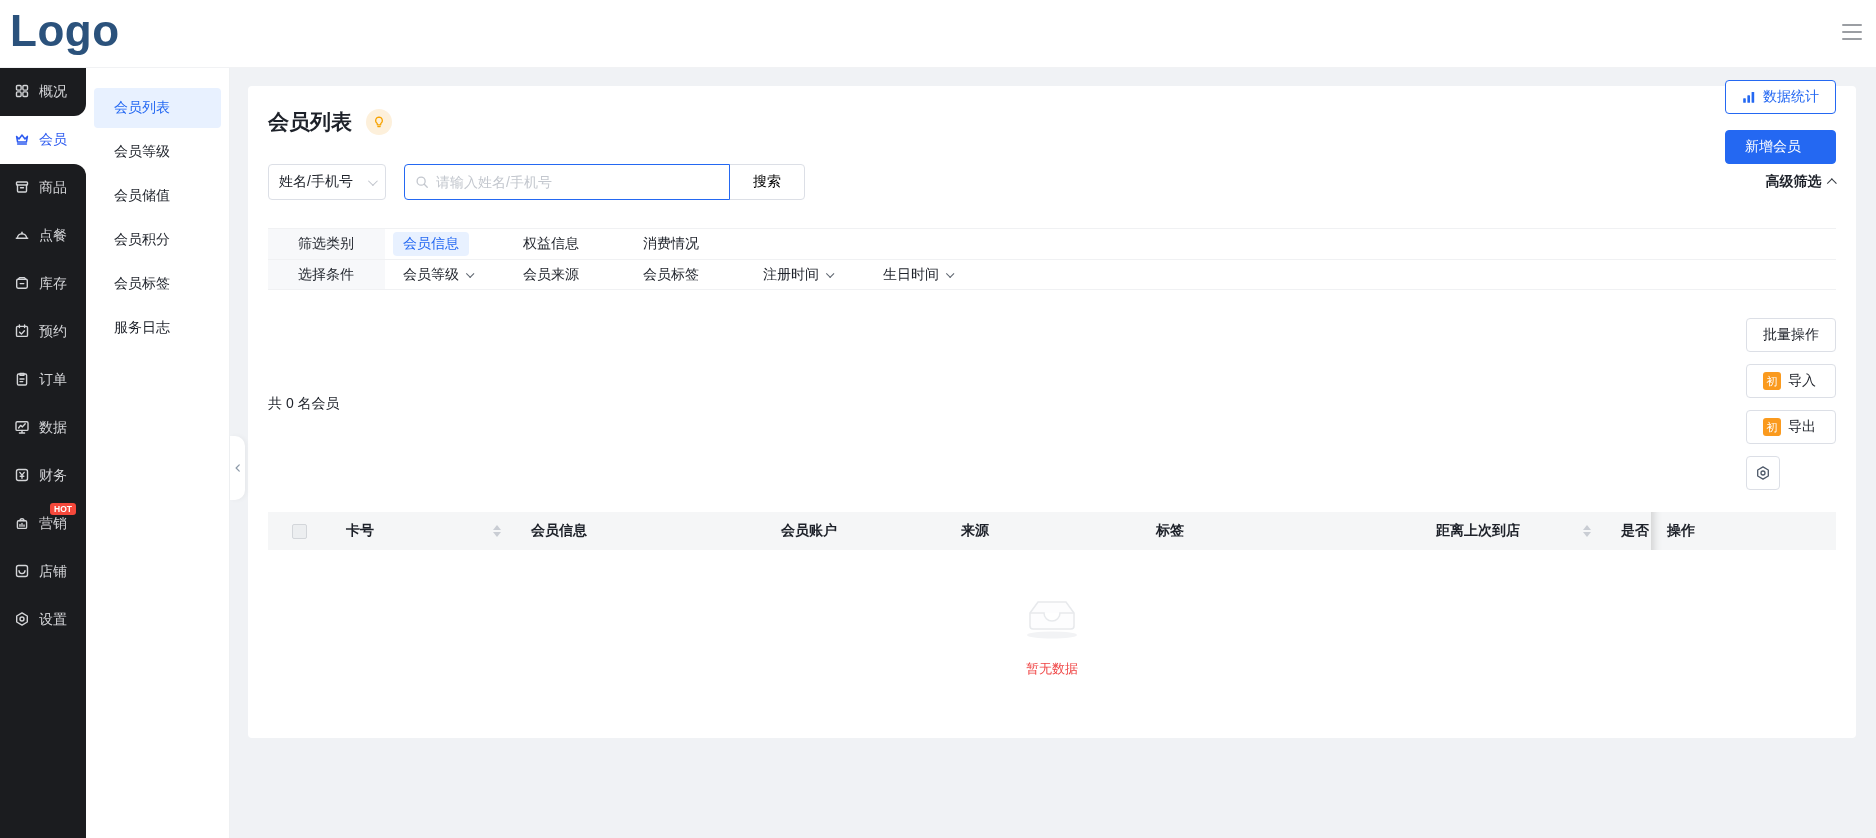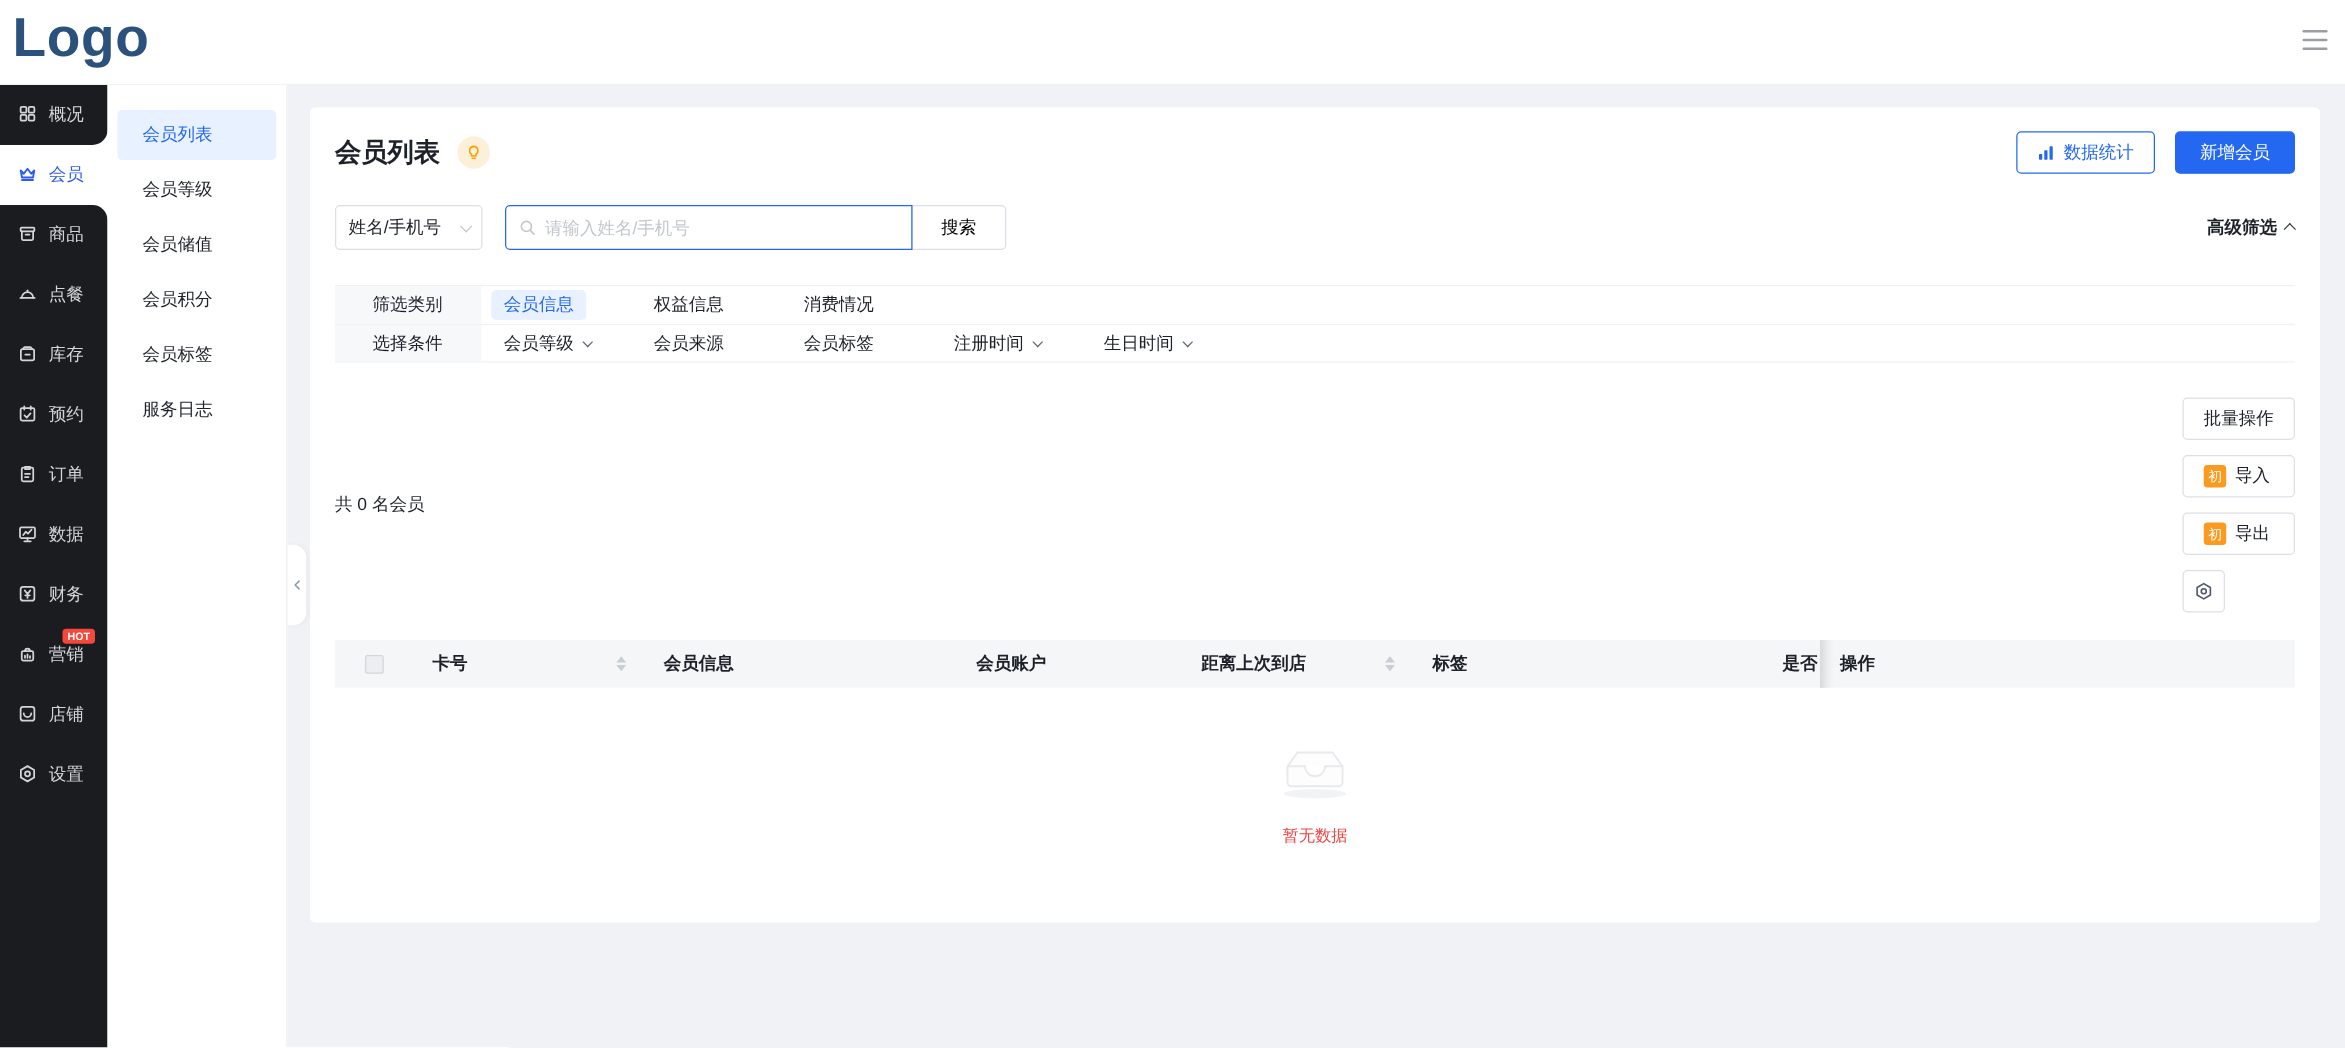--- a/index.html
+++ b/index.html
@@ -39,21 +39,21 @@
     border-radius:0 10px 10px 0; display:flex; align-items:center; justify-content:center;
     cursor:pointer; box-shadow:2px 0 5px rgba(0,0,0,.04); }
 
   .card { background:#fff; border-radius:4px; min-height:532px; padding:18px 20px 60px; }
 
   
   .trow { display:flex; align-items:center; height:36px; }
   .ptitle { font-size:21px; font-weight:600; }
   .bulb { width:26px; height:26px; border-radius:50%; background:#fdf0db; margin-left:14px;
           display:flex; align-items:center; justify-content:center; cursor:pointer; }
-  .tr-actions { margin-left:auto; display:flex; gap:16px; }
+  .tr-actions { margin-left:auto; display:flex; gap:16px;flex-direction:column; }
   .btn { height:34px; border-radius:4px; font-size:14px; display:flex; align-items:center;
          gap:7px; padding:0 16px; cursor:pointer; background:#fff; border:1px solid #dcdfe6; color:#1d2129; }
   .btn-ghost-blue { border:1px solid #2468f2; color:#2468f2; }
   .btn-primary { background:#2468f2; border:1px solid #2468f2; color:#fff; padding:0 19px; }
 
   
   .srow { margin-top:24px; display:flex; align-items:center; }
   .selbox { width:118px; height:36px; border:1px solid #dcdfe6; border-radius:4px; display:flex;
             align-items:center; padding:0 10px; font-size:14px; color:#1d2129; cursor:pointer; }
   .selbox .chev { margin-left:auto; }
@@ -359,30 +359,33 @@
               <span class="car-u"></span>
               <span class="car-d"></span>
             </span>
         </div>
         <div class="th" style="width:250px">
             <span>会员信息</span>
           </div>
         <div class="th" style="width:180px">
             <span>会员账户</span>
           </div>
+        <div class="th" style="width:195px">
+            <span>来源</span>
+          </div>
+        <div class="th" style="width:280px">
+            <span>标签</span>
+          </div>
         <div class="th" style="width:185px">
           <span>距离上次到店</span>
           <span class="sorter">
               <span class="car-u"></span>
               <span class="car-d"></span>
             </span>
         </div>
-        <div class="th" style="width:280px">
-            <span>标签</span>
-          </div>
         <div class="th" style="width:46px">
             <span>是否</span>
           </div>
         <div class="th th-op">
             <span>操作</span>
           </div>
       </div>
 
       <div class="empty">
         <svg width="62" height="44" viewBox="0 0 62 44">

